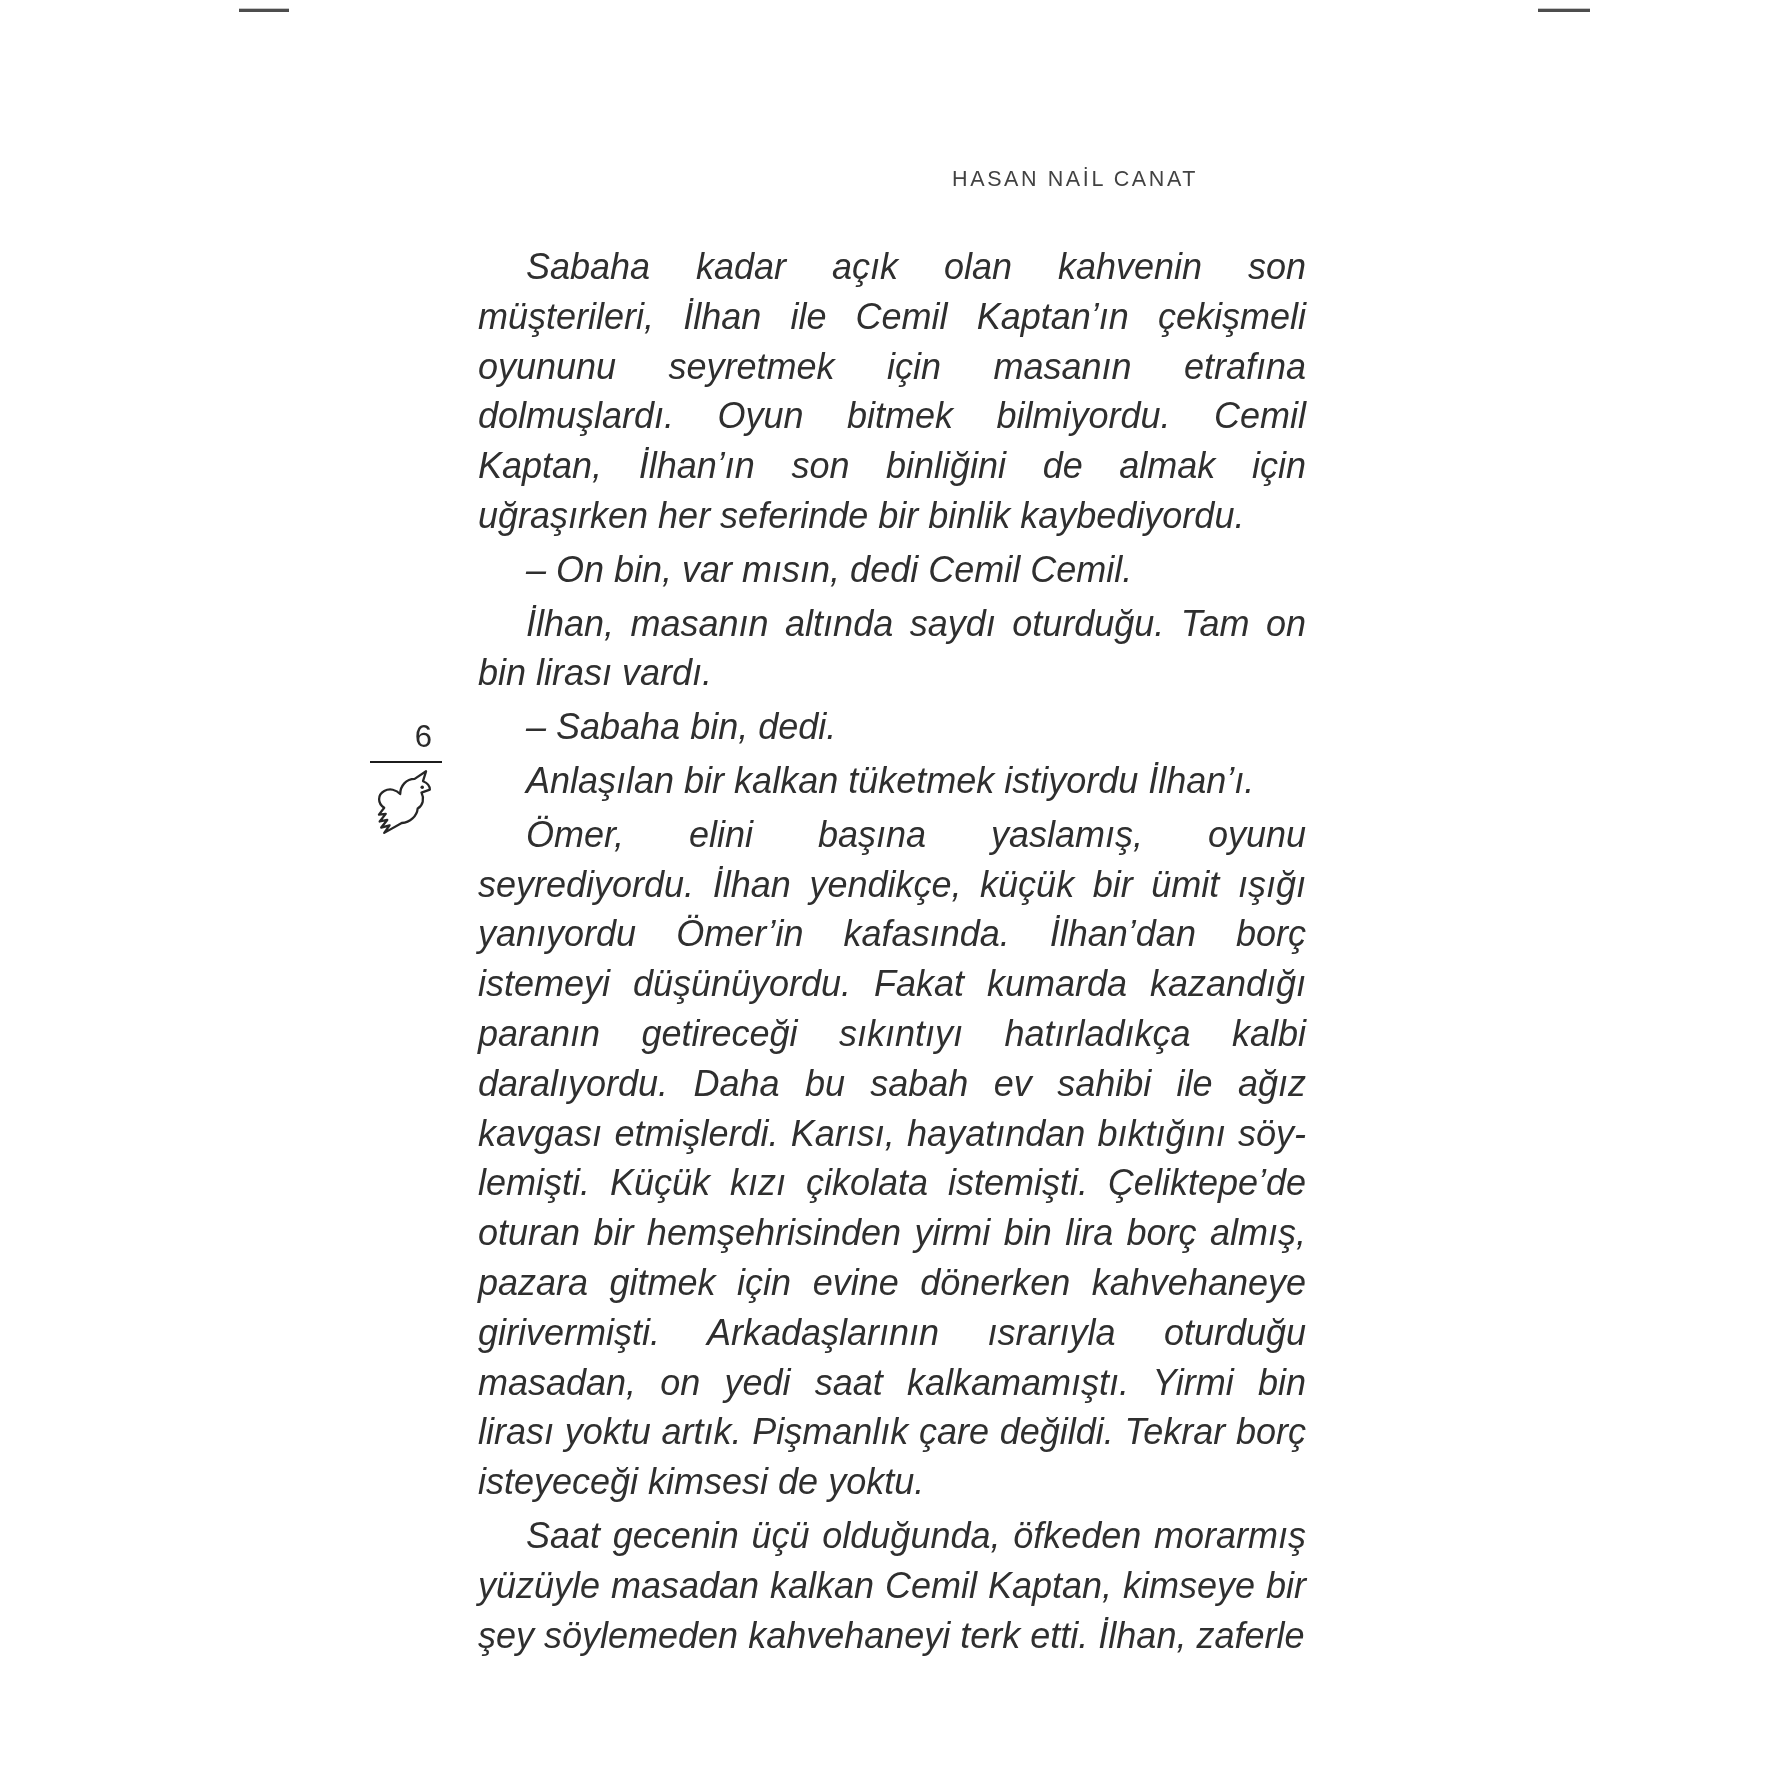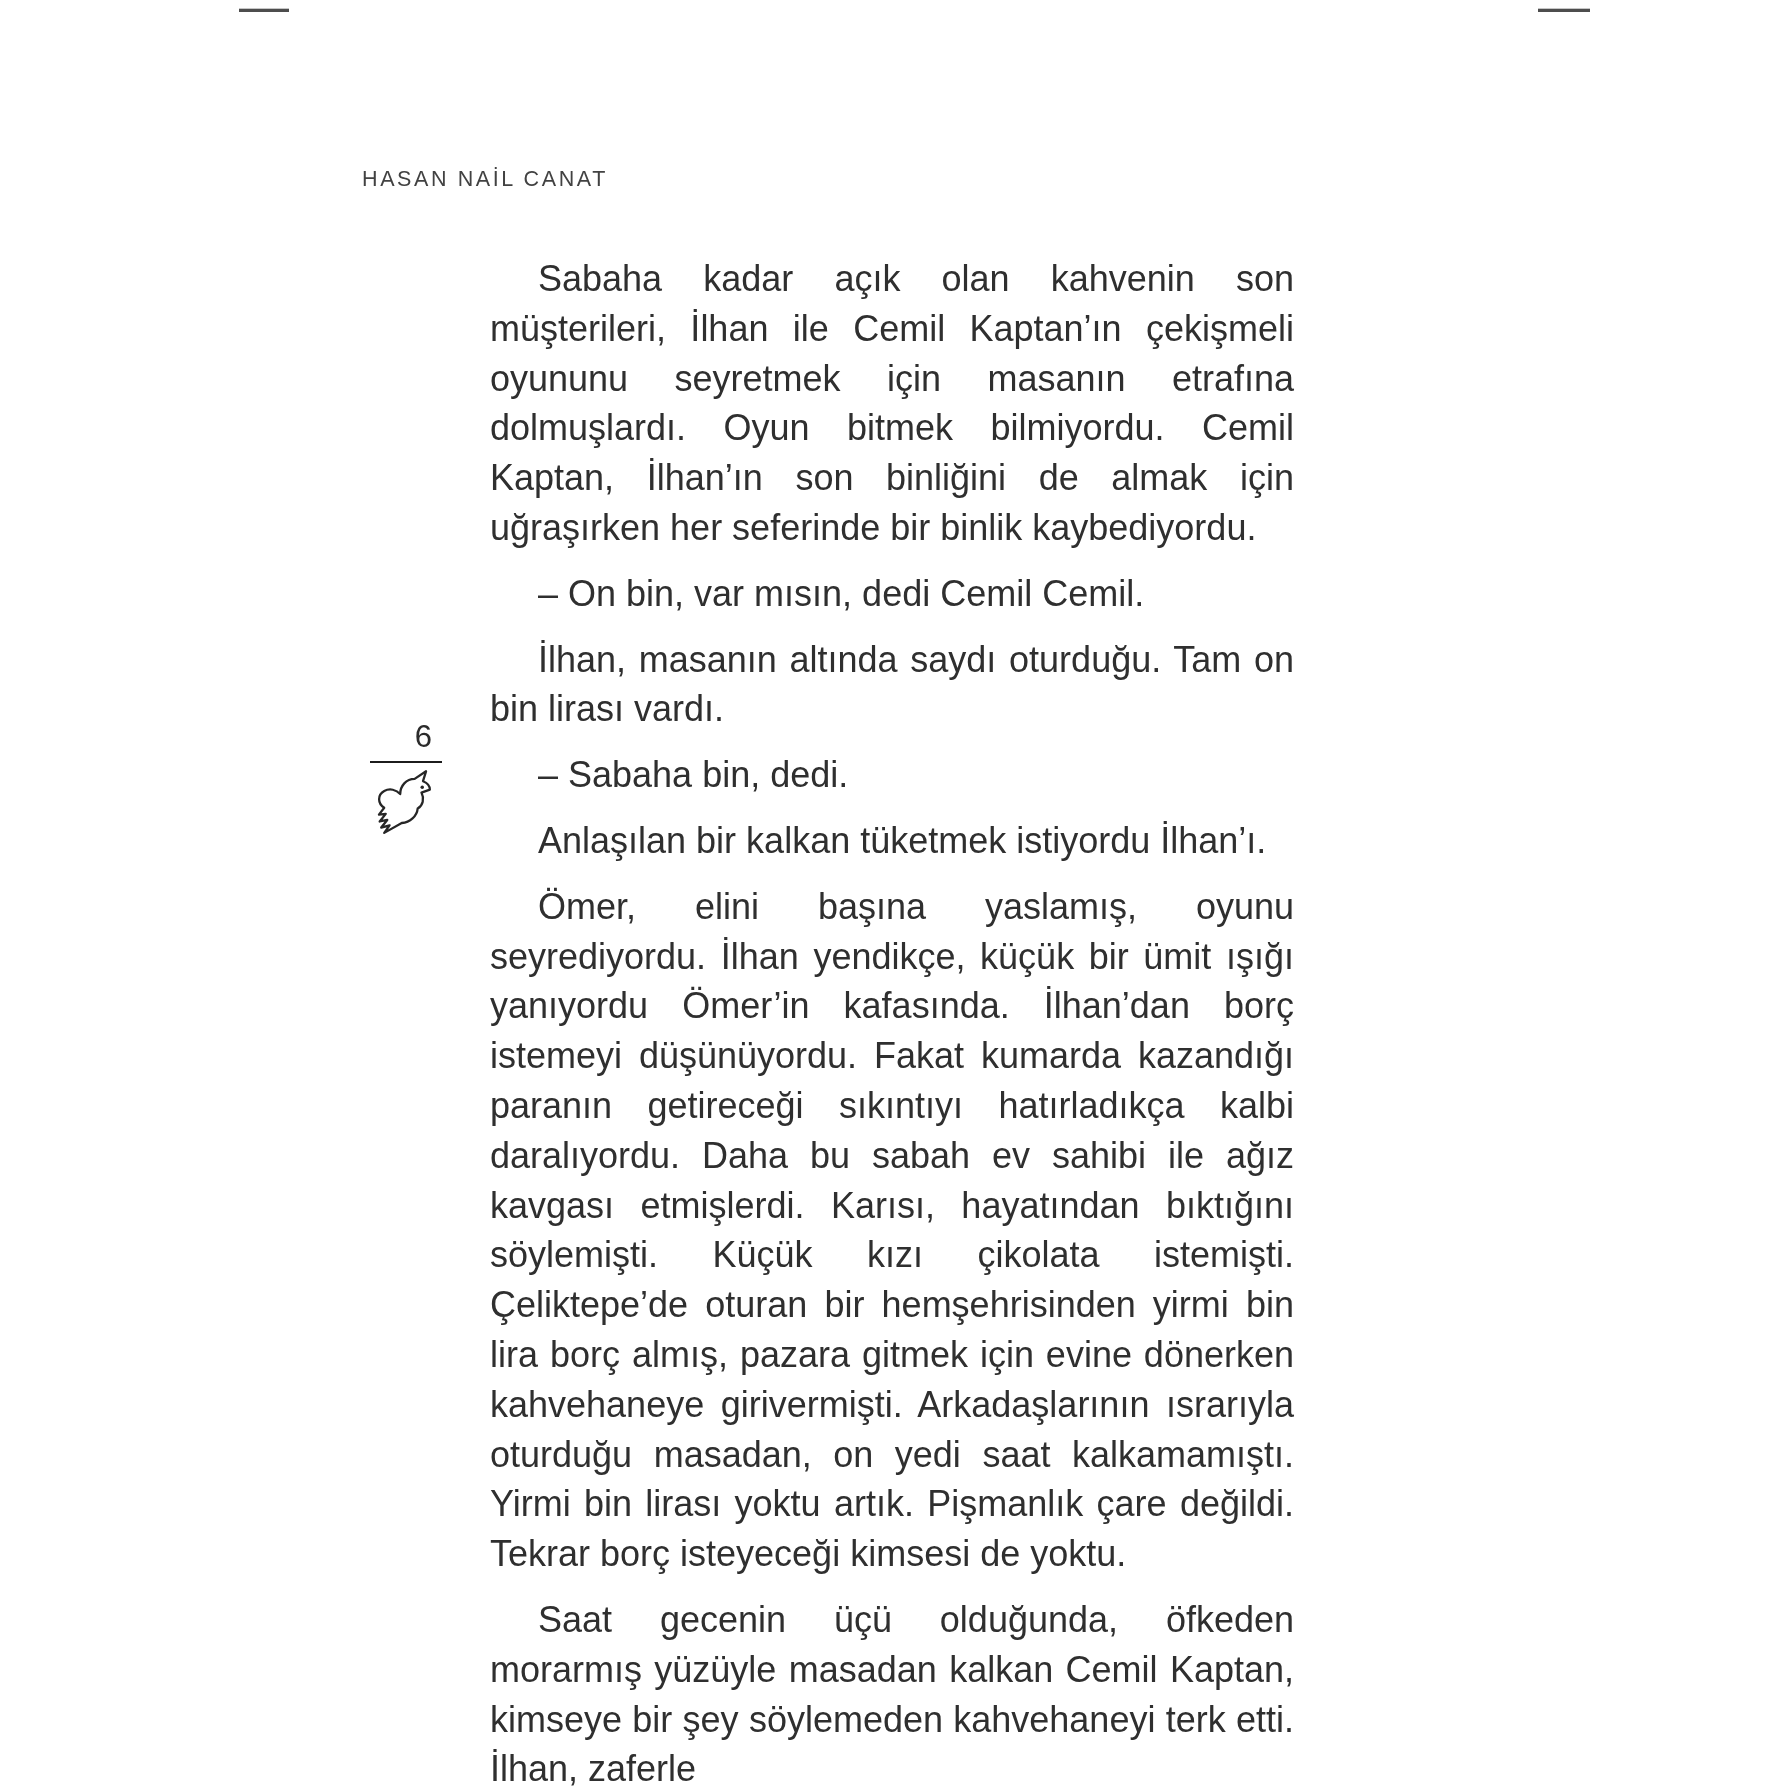--- a/index.html
+++ b/index.html
@@ -29,21 +29,21 @@
   }
   .crop-left  { left: 239px; width: 50px; }
   .crop-right { left: 1538px; width: 52px; }
 
   
   .running-head {
     position: absolute;
     left: 474px;
     top: 167px;
     width: 836px;
-    text-align: left;
+    text-align: right;
     transform: translateX(-112px);
     font-size: 21.5px;
     letter-spacing: 2.6px;
     font-weight: normal;
     color: var(--header_text, #424242);
     white-space: nowrap;
   }
 
   
   .margin-marker {
@@ -78,23 +78,24 @@
     position: absolute;
     left: 474px;
     top: 238px;
     width: 836px;
     font-size: 36px;
     line-height: 49.8px;
     color: var(--text, #2f2f2f);
     text-align: justify;
   }
   .body-paragraph {
-    margin: 16px;
+    margin: 4px;
     text-indent: 48px;
     hyphens: manual;
+    font-style: italic;
     -webkit-hyphens: manual;
   }
 </style>
 </head>
 <body>
 
 <div class="book-page">
 
   <div class="crop-mark crop-left"></div>
   <div class="crop-mark crop-right"></div>

